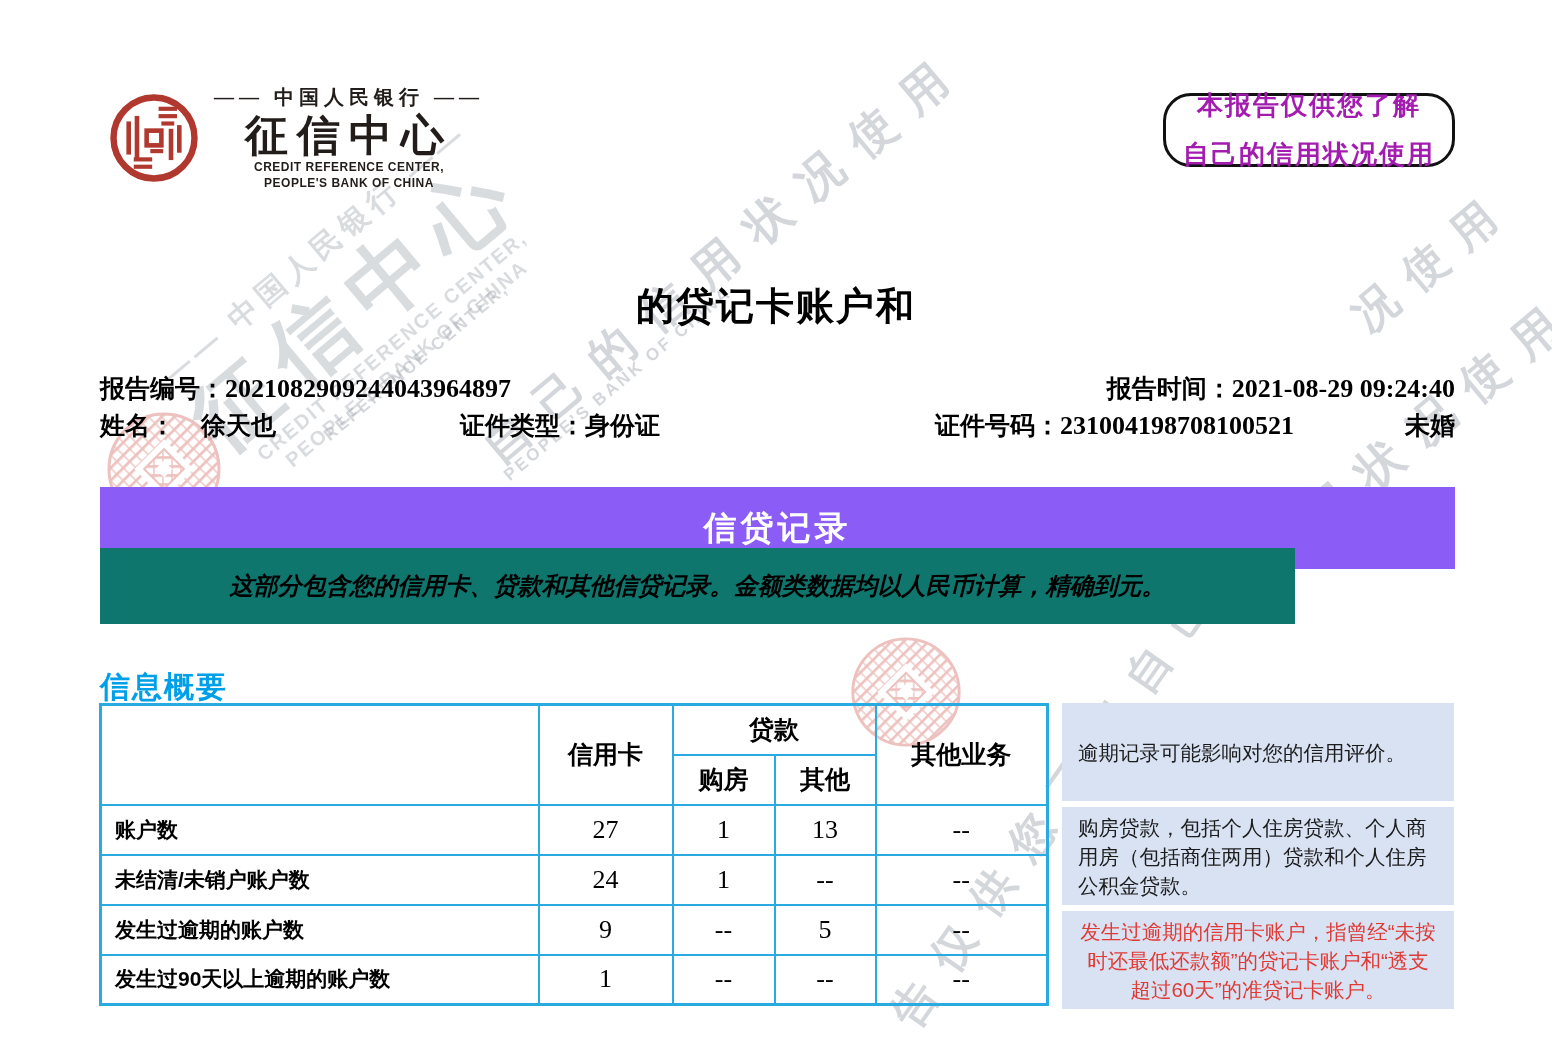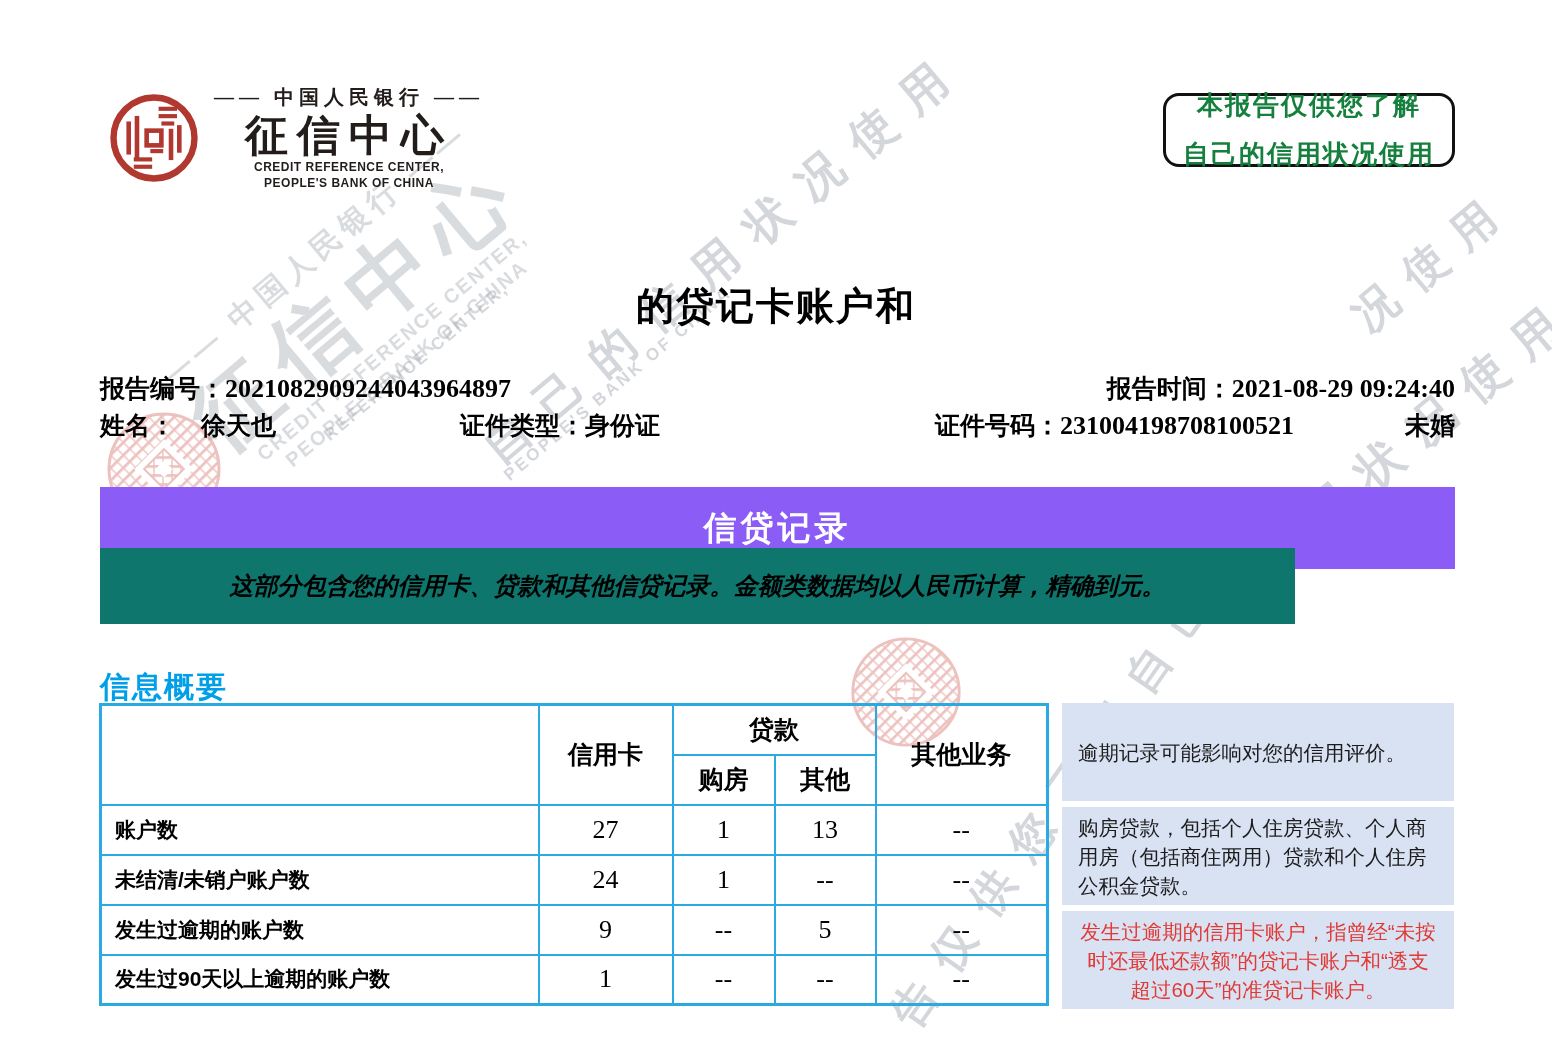--- a/index.html
+++ b/index.html
@@ -24,22 +24,22 @@
   
   .content{position:absolute;inset:0;z-index:1;}
 
   .logo{position:absolute;left:108px;top:84px;display:flex;align-items:center;gap:14px;}
   .logo-text{text-align:center;color:#221d1a;}
   .logo-bank{font-size:20px;font-weight:bold;letter-spacing:5px;font-family:"Liberation Serif","DejaVu Serif",serif;}
   .logo-center{font-size:43px;font-weight:bold;letter-spacing:9px;line-height:1.15;}
   .logo-en{font-size:12px;font-weight:bold;letter-spacing:.5px;line-height:1.3;}
 
   .notice-box{position:absolute;left:1163px;top:93px;width:292px;height:74px;border:3px solid #111;
-    border-radius:16px;box-sizing:border-box;display:flex;flex-direction:column;justify-content:center;
-    align-items:center;font-weight:bold;font-size:26px;line-height:33px;letter-spacing:2px;color:#15803d;gap:16px;}
+    border-radius:28px;box-sizing:border-box;display:flex;flex-direction:column;justify-content:center;
+    align-items:center;font-weight:bold;font-size:26px;line-height:33px;letter-spacing:2px;color:#a21caf;gap:16px;}
 
   .doc-title{position:absolute;left:0;right:0;top:281px;text-align:center;font-size:38px;font-weight:bold;
     letter-spacing:2px;color:#000;}
 
   .meta{position:absolute;left:100px;width:1355px;font-size:25px;font-weight:bold;color:#000;}
   .meta-1{top:372px;}
   .meta-2{top:409px;height:34px;}
   .meta .right{float:right;}
   .num{font-family:"Liberation Serif","DejaVu Serif",serif;font-weight:700;font-size:26px;}
   .m-abs{position:absolute;top:0;white-space:nowrap;}

